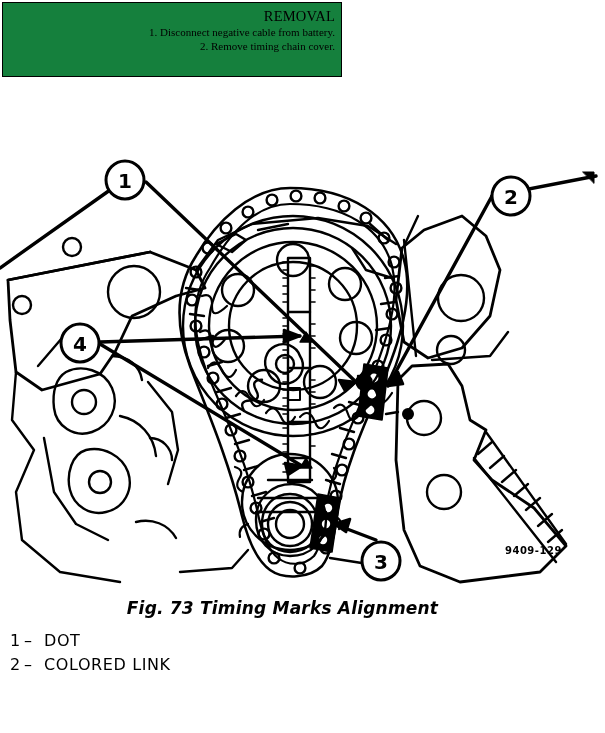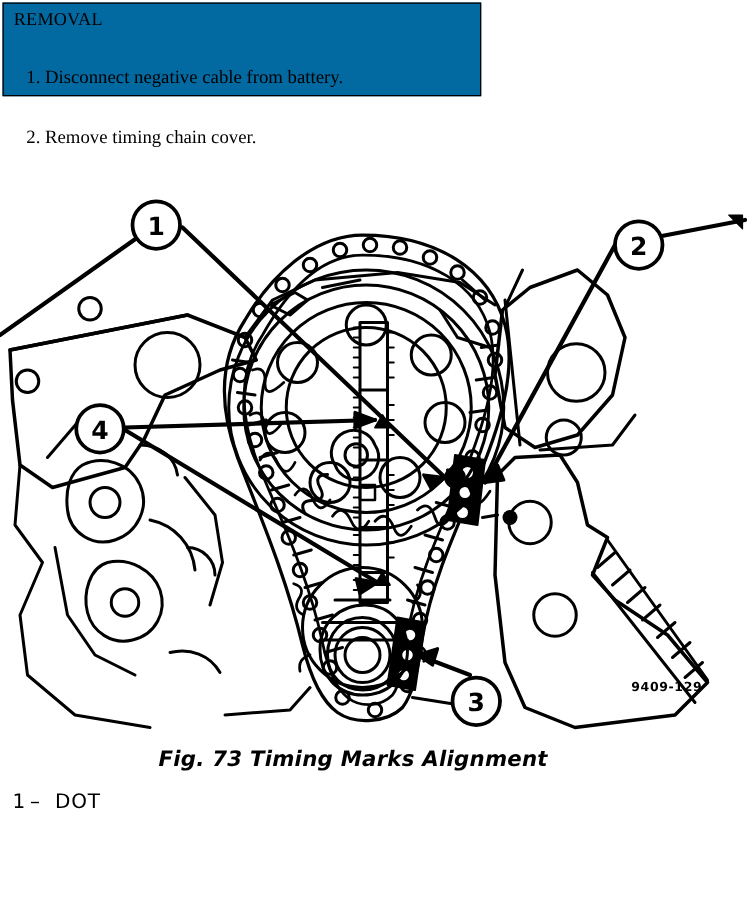--- a/index.html
+++ b/index.html
@@ -14,44 +14,44 @@
     overflow: hidden;
     font-family: "Liberation Sans", sans-serif;
     color: #000000;
   }
 
   
   #instruction-box {
     position: absolute;
     left: 2px;
     top: 2px;
-    width: 383px;
+    width: 340px;
     height: 75px;
     border: 1px solid #000;
     box-sizing: border-box;
-    background: #0369a1;
+    background: #15803d;
     padding: 4px 6px 0 8px;
     font-family: "Liberation Serif", serif;
+    text-align: right;
   }
   #instruction-box .heading {
     font-size: 14.5px;
     line-height: 1.25;
     letter-spacing: 0.2px;
   }
   #instruction-box ol {
     margin: 0;
     padding: 0;
     list-style: none;
   }
   #instruction-box ol li {
-    font-size: 15px;
+    font-size: 11px;
     line-height: 1.3;
     padding-left: 10px;
     white-space: nowrap;
-    margin-top: 28px;
   }
 
   
   #figure-drawing {
     position: absolute;
     left: 0;
     top: 120px;
     width: 605px;
     height: 465px;
   }
@@ -425,13 +425,16 @@
 </div>
 
 <div id="drawing-number">9409-129</div>
 
 <div id="figure-caption">Fig. 73 Timing Marks Alignment</div>
 
 <div id="figure-legend">
   <div class="legend-row">
     <span class="legend-key">1</span><span class="legend-dash">–</span><span class="legend-label">DOT</span>
   </div>
+  <div class="legend-row">
+    <span class="legend-key">2</span><span class="legend-dash">–</span><span class="legend-label">COLORED LINK</span>
+  </div>
 </div>
 
 </body></html>

